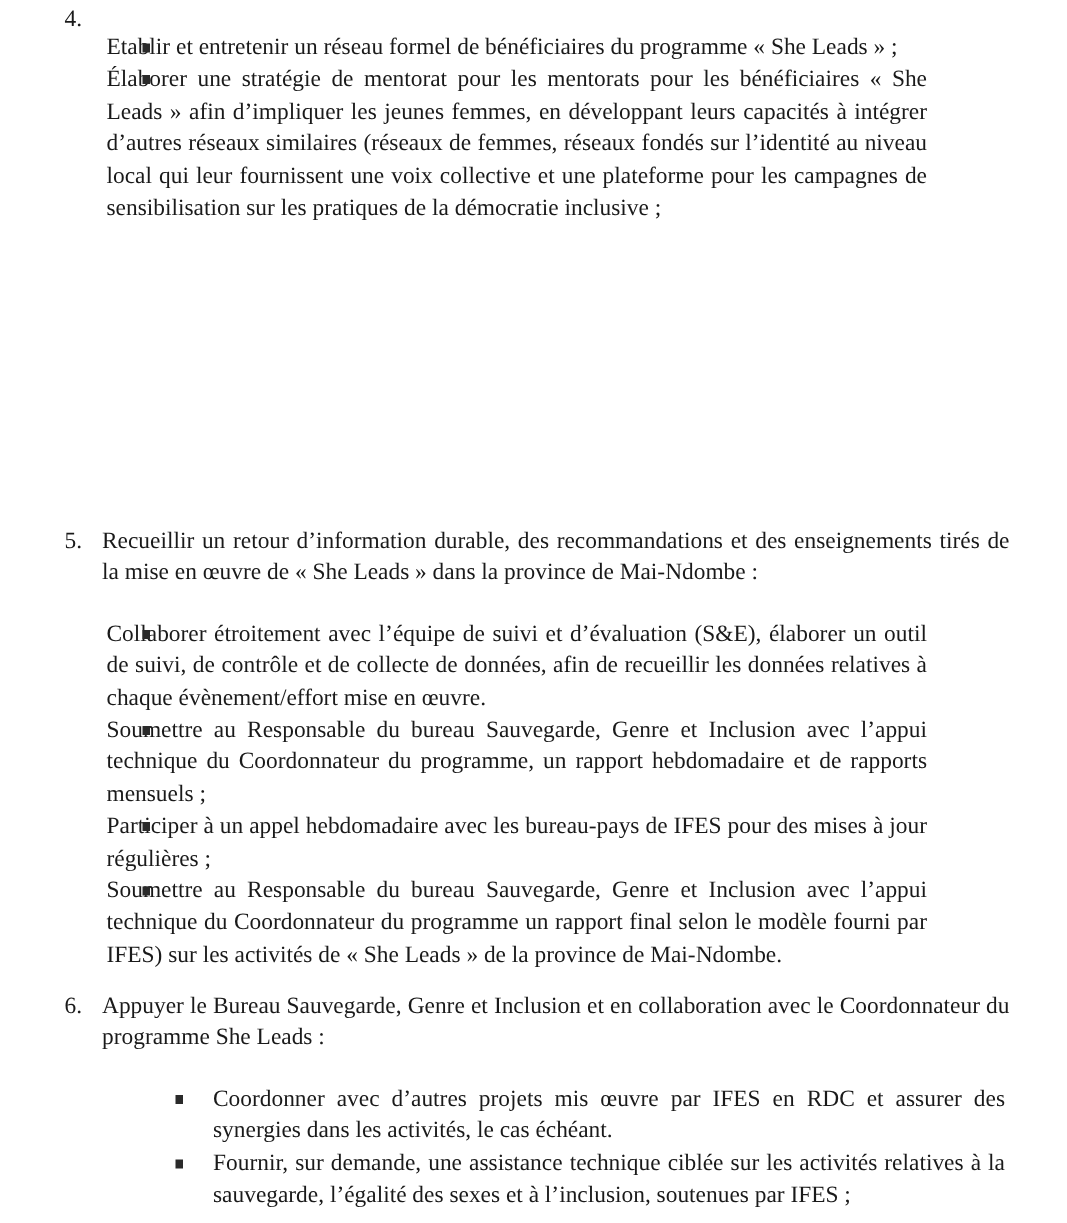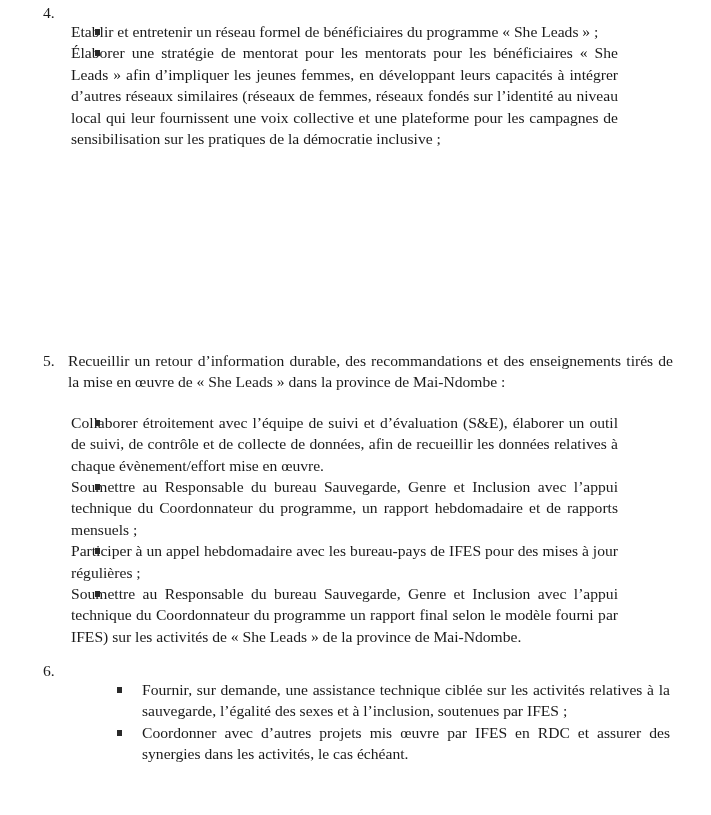--- a/index.html
+++ b/index.html
@@ -64,26 +64,27 @@
       <div class="bullet-item">
         <span class="bullet-marker"></span>
         <span>Soumettre au Responsable du bureau Sauvegarde, Genre et Inclusion avec l’appui technique du Coordonnateur du programme un rapport final selon le modèle fourni par IFES) sur les activités de « She Leads » de la province de Mai-Ndombe.</span>
       </div>
     </div>
   </div>
 
   <div class="section" style="top:660px;">
     <div class="num-item">
       <span class="num">6.</span>
+      <span>Appuyer le Bureau Sauvegarde, Genre et Inclusion et en collaboration avec le Coordonnateur du programme She Leads :</span>
     </div>
     <div class="bullets b6">
       <div class="bullet-item">
         <span class="bullet-marker"></span>
-        <span>Fournir, sur demande, une assistance technique ciblée sur les activités relatives à la sauvegarde, l’égalité des sexes et à l’inclusion, soutenues par IFES ;</span>
+        <span>Coordonner avec d’autres projets mis œuvre par IFES en RDC et assurer des synergies dans les activités, le cas échéant.</span>
       </div>
       <div class="bullet-item">
         <span class="bullet-marker"></span>
-        <span>Coordonner avec d’autres projets mis œuvre par IFES en RDC et assurer des synergies dans les activités, le cas échéant.</span>
+        <span>Fournir, sur demande, une assistance technique ciblée sur les activités relatives à la sauvegarde, l’égalité des sexes et à l’inclusion, soutenues par IFES ;</span>
       </div>
     </div>
   </div>
 
 </div>
 
 </body></html>

